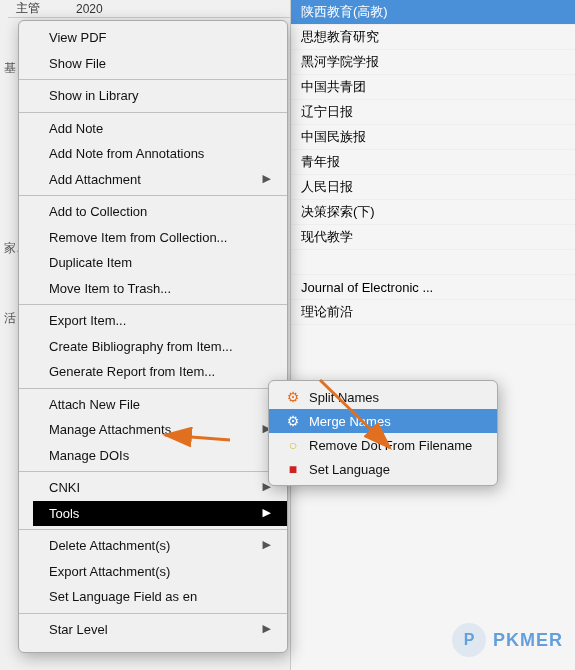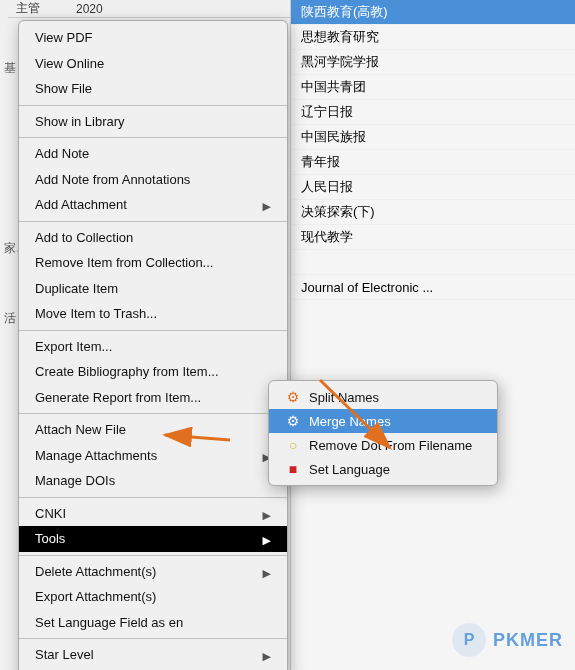--- a/index.html
+++ b/index.html
@@ -51,27 +51,28 @@
       background: #f0f0f0;
       border: 1px solid #aaa;
       border-radius: 6px;
       box-shadow: 2px 4px 16px rgba(0,0,0,0.3);
       padding: 4px 0;
       z-index: 100;
     }
 
     .menu-item {
       display: flex;
-      align-items: flex-end;
+      align-items: flex-start;
       justify-content: space-between;
       padding: 3px 16px 3px 16px;
       cursor: pointer;
       font-size: 13px;
       color: #111;
       line-height: 1.5;
+      margin-left: 14px;
     }
 
     .menu-item.highlighted {
       background: #000000;
       color: white;
     }
 
     .menu-item .arrow {
       font-size: 11px;
       color: #555;
@@ -204,29 +205,27 @@
       <div class="right-row">黑河学院学报</div>
       <div class="right-row">中国共青团</div>
       <div class="right-row">辽宁日报</div>
       <div class="right-row">中国民族报</div>
       <div class="right-row">青年报</div>
       <div class="right-row">人民日报</div>
       <div class="right-row">决策探索(下)</div>
       <div class="right-row">现代教学</div>
       <div class="right-row"></div>
       <div class="right-row">Journal of Electronic ...</div>
+      <div class="right-row">理论前沿</div>
     </div>
 </div>
 
 <div class="context-menu" id="context-menu">
     <div class="menu-item">
       <span>View PDF</span>
-    </div>
-    <div class="menu-item">
-      <span>View Online</span>
     </div>
     <div class="menu-item">
       <span>Show File</span>
     </div>
     <div class="menu-separator"></div>
     <div class="menu-item">
       <span>Show in Library</span>
     </div>
     <div class="menu-separator"></div>
     <div class="menu-item">

